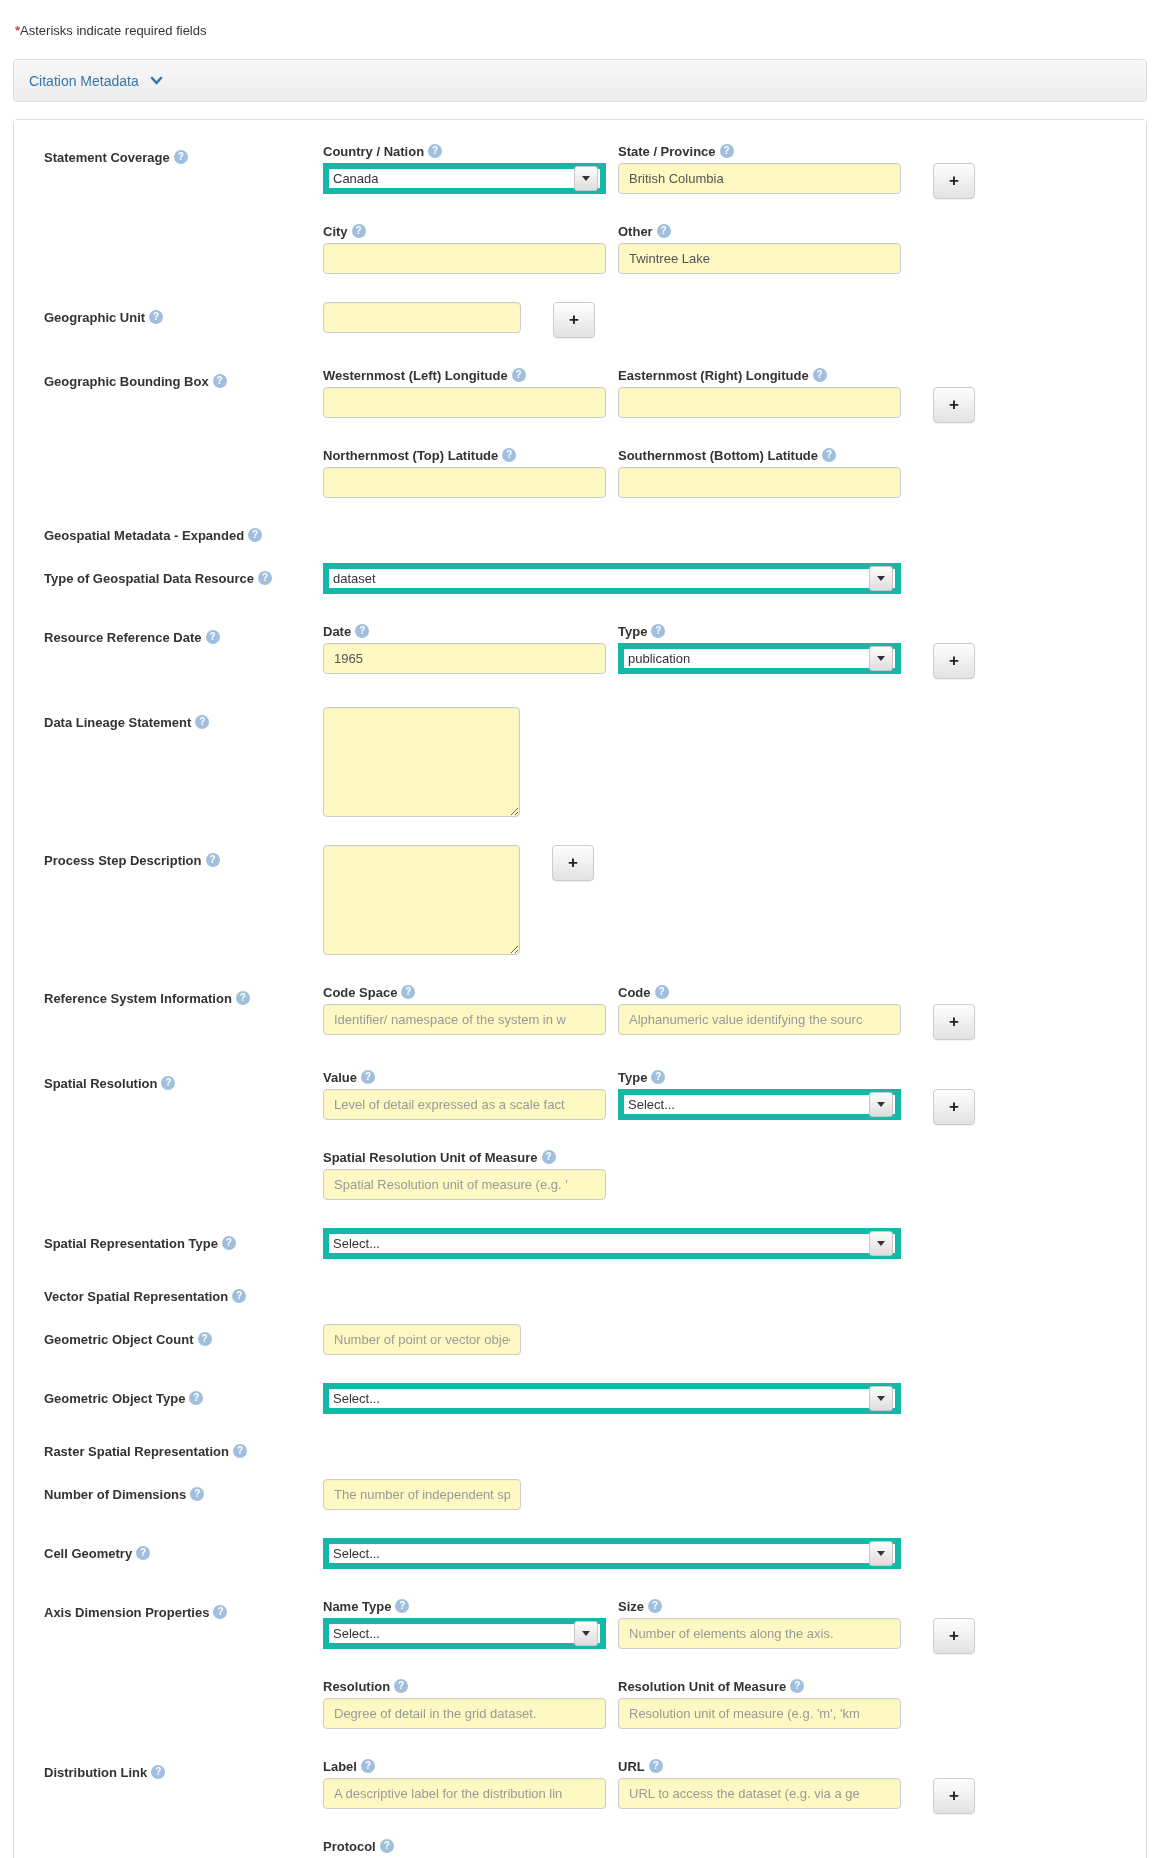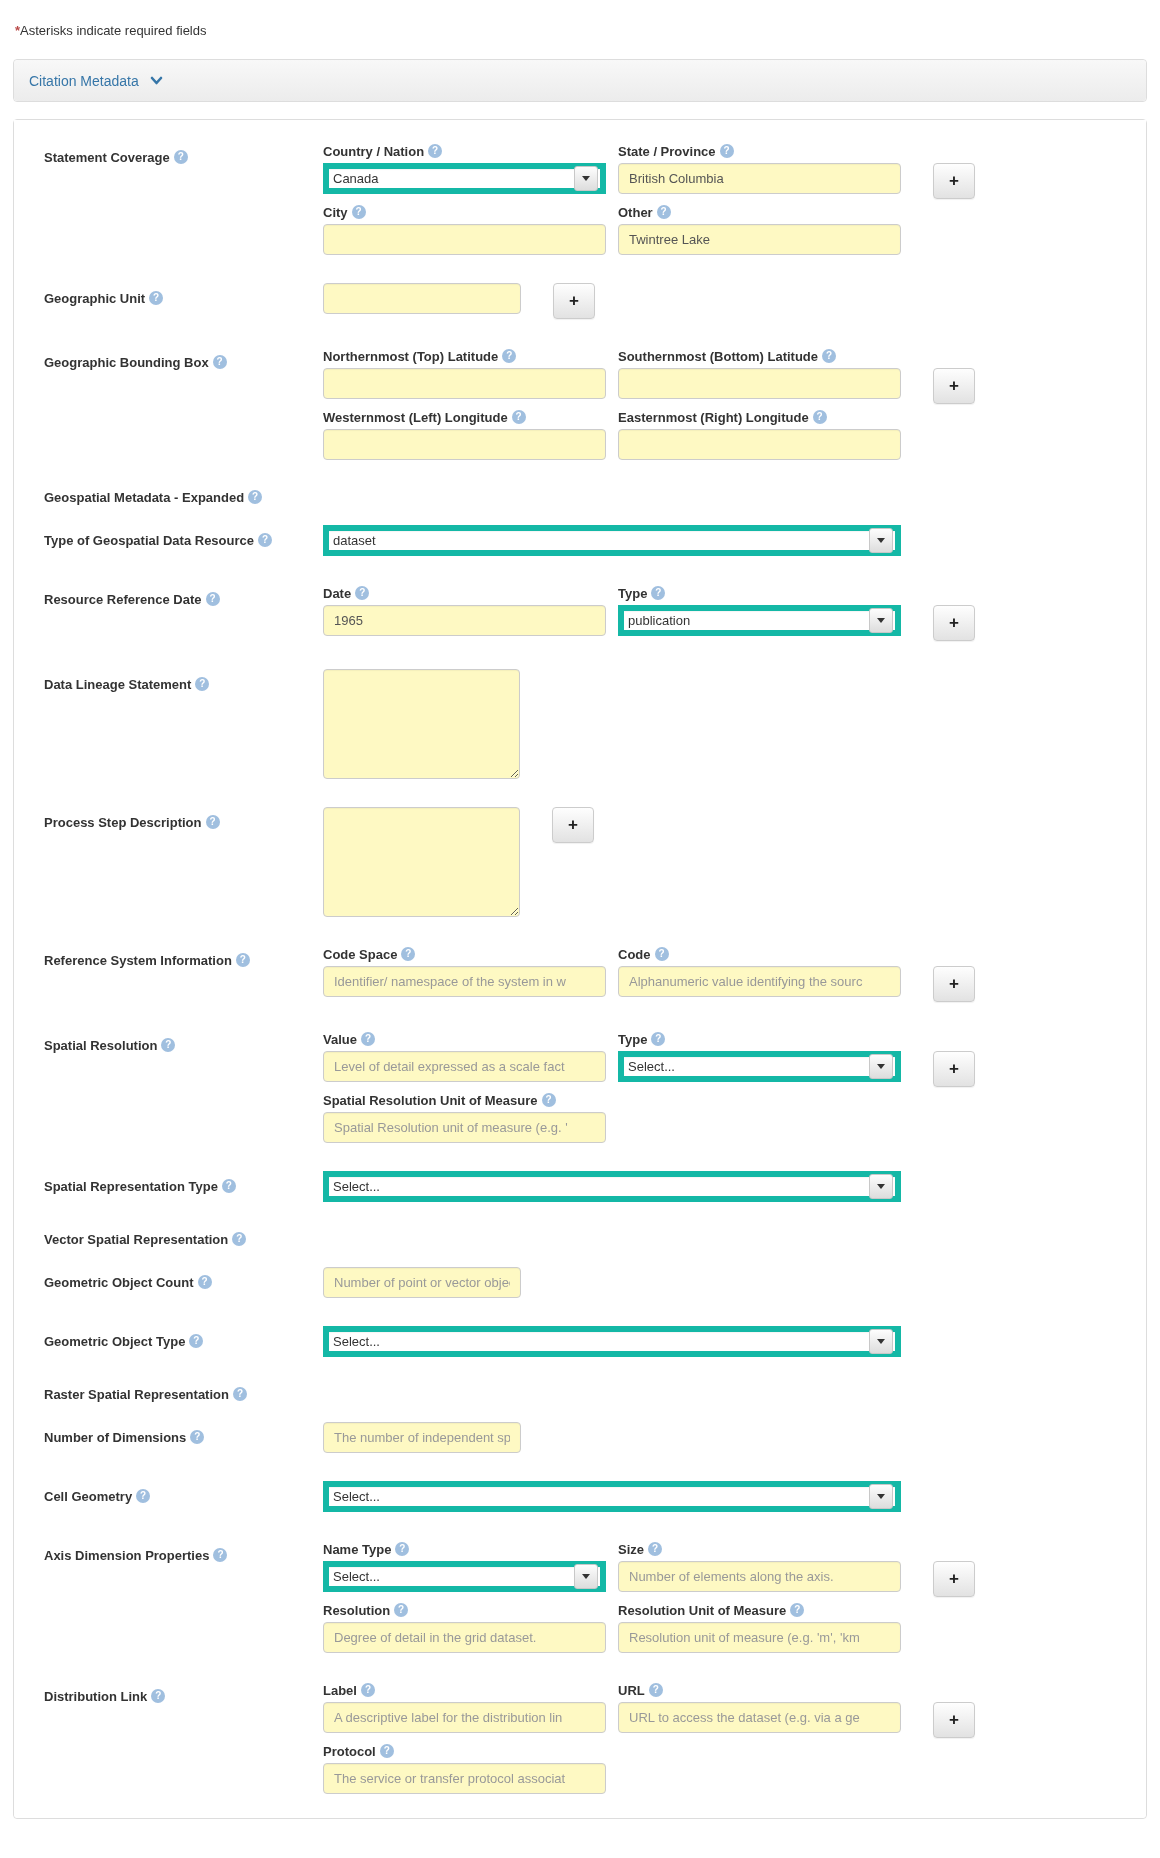--- a/index.html
+++ b/index.html
@@ -21,21 +21,21 @@
 
   .chev { display:inline-block; width:13px; height:13px; }
   .chev svg { display:block; }
 
   .frow { display:flex; align-items:flex-start; margin-bottom:28px; }
   .frow.hdr-only { margin-bottom:20px; }
   .flabel { width:279px; flex:none; font-weight:bold; padding-top:6px; font-size:13px; color:#333; }
   .flabel.wide { width:auto; padding-top:0; }
   .fctl { flex:none; }
   .cols { display:flex; gap:12px; }
-  .cols + .cols { margin-top:9px; }
+  .cols + .cols { margin-top:28px; }
   .col { width:283px; flex:none; }
   .sublabel { font-weight:bold; margin-bottom:5px; font-size:13px; height:16px; }
 
   .help {
     display:inline-block; width:14px; height:14px; border-radius:50%;
     background:#a0bfdf; margin-left:4px; position:relative; top:2px; cursor:pointer;
   }
   .help::after {
     content:"?"; position:absolute; left:0; top:0; width:14px; height:14px;
     color:#fff; font-size:10px; font-weight:bold; text-align:center; line-height:14px;
@@ -134,35 +134,35 @@
           <input class="txt w-full" value="" style="">
         </div>
         <button class="addbtn">+</button>
       </div>
 
       <div class="frow">
         <div class="flabel"><span>Geographic Bounding Box</span><span class="help"></span></div>
         <div class="fctl">
           <div class="cols">
             <div class="col">
+              <div class="sublabel"><span>Westernmost (Left) Longitude</span><span class="help"></span></div>
+              <input class="txt" value="" style="">
+            </div>
+            <div class="col">
+              <div class="sublabel"><span>Easternmost (Right) Longitude</span><span class="help"></span></div>
+              <input class="txt" value="" style="">
+            </div>
+          </div>
+          <div class="cols">
+            <div class="col">
               <div class="sublabel"><span>Northernmost (Top) Latitude</span><span class="help"></span></div>
               <input class="txt" value="" style="">
             </div>
             <div class="col">
               <div class="sublabel"><span>Southernmost (Bottom) Latitude</span><span class="help"></span></div>
-              <input class="txt" value="" style="">
-            </div>
-          </div>
-          <div class="cols">
-            <div class="col">
-              <div class="sublabel"><span>Westernmost (Left) Longitude</span><span class="help"></span></div>
-              <input class="txt" value="" style="">
-            </div>
-            <div class="col">
-              <div class="sublabel"><span>Easternmost (Right) Longitude</span><span class="help"></span></div>
               <input class="txt" value="" style="">
             </div>
           </div>
         </div>
         <button class="addbtn off">+</button>
       </div>
 
       <div class="frow hdr-only">
         <div class="flabel wide"><span>Geospatial Metadata - Expanded</span><span class="help"></span></div>
       </div>

